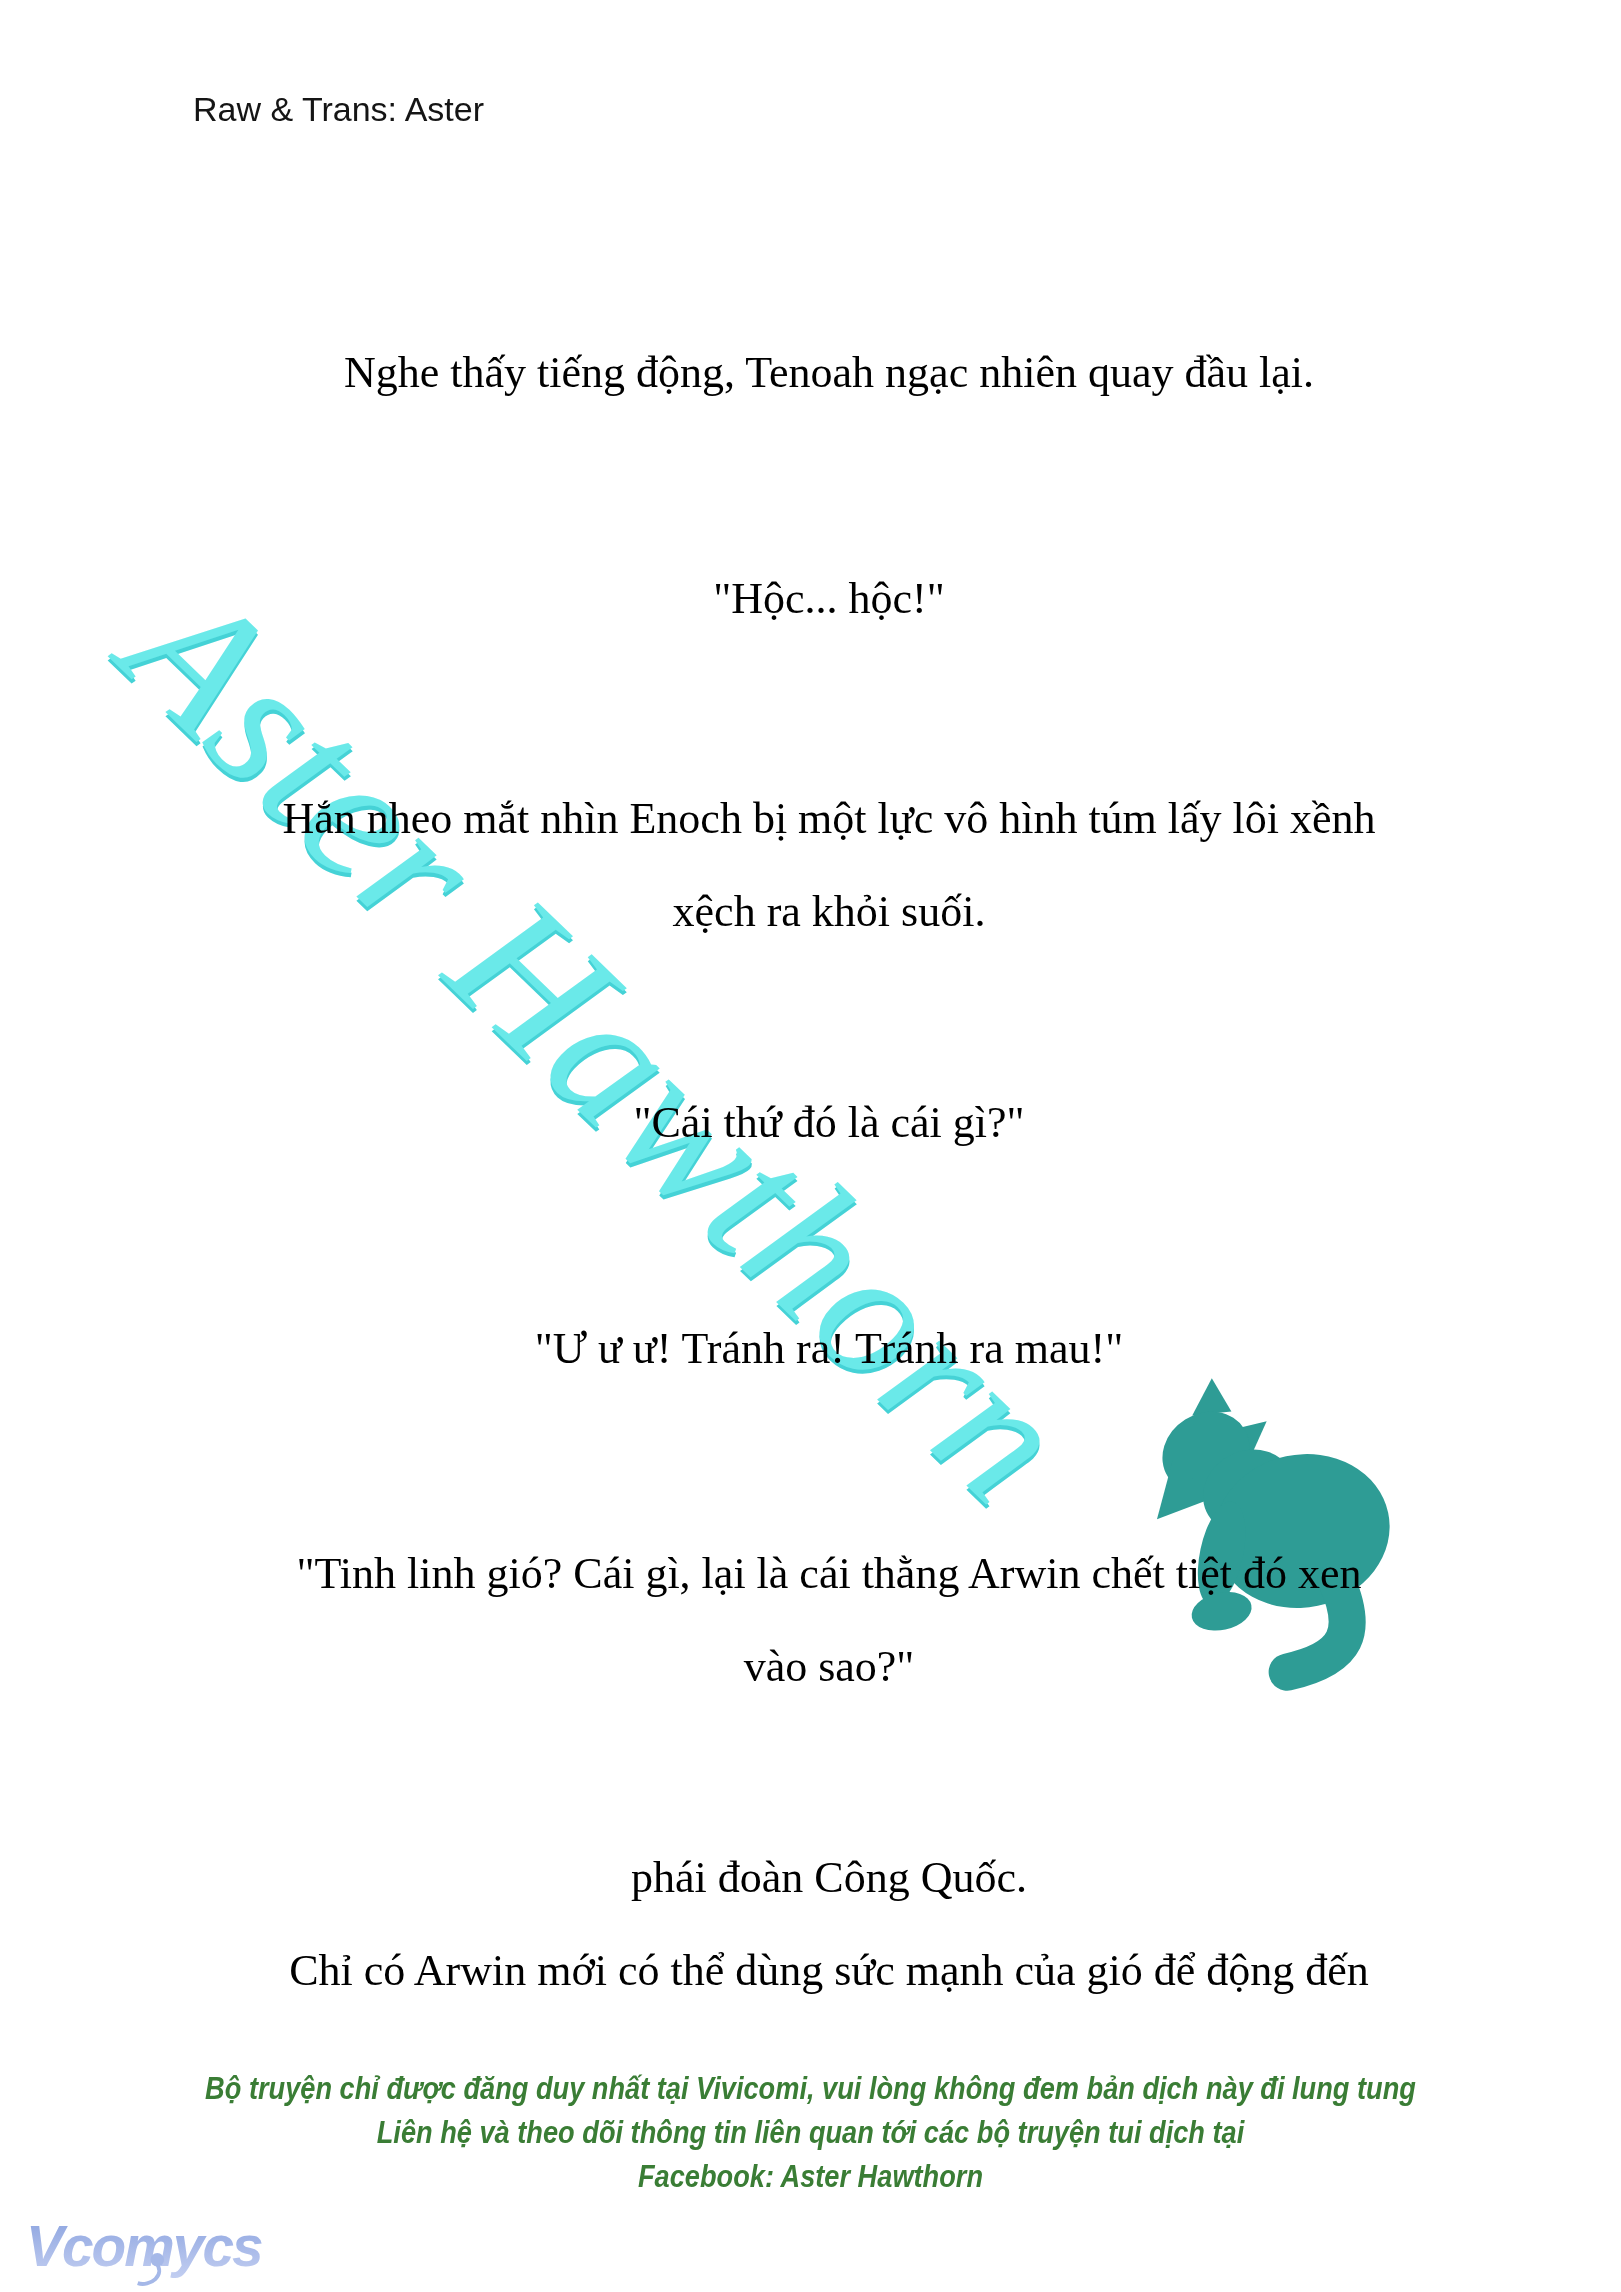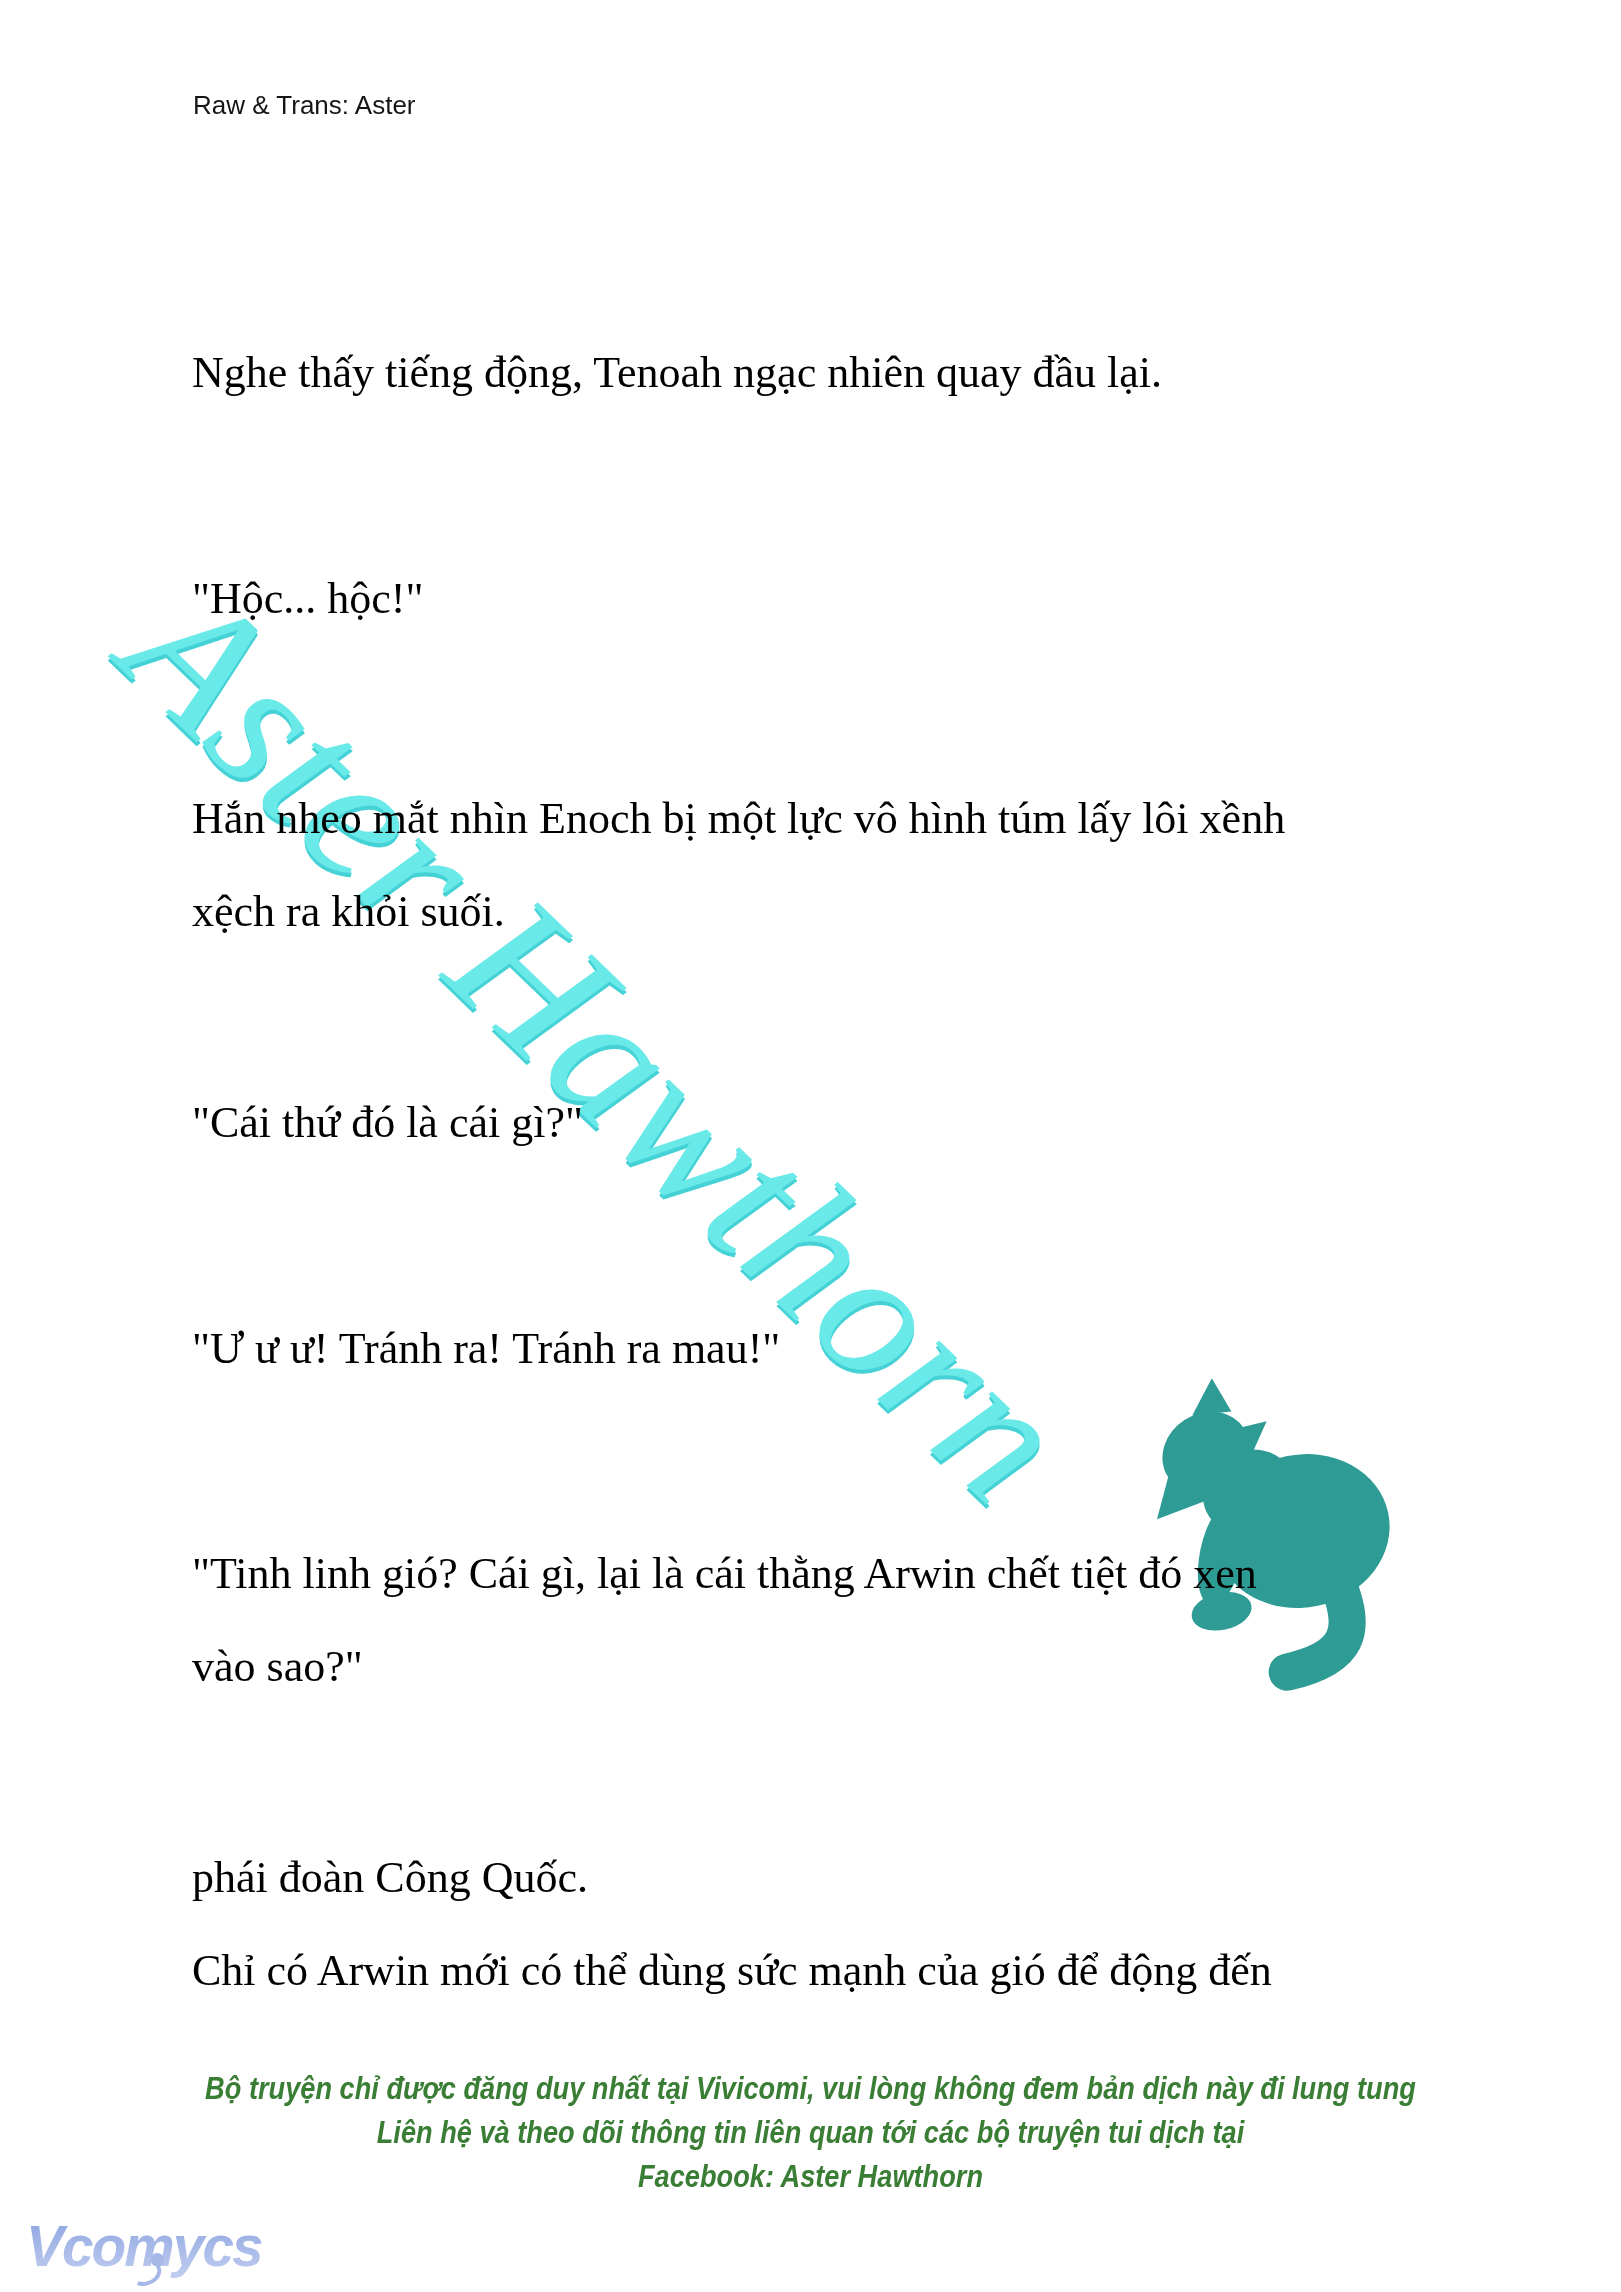--- a/index.html
+++ b/index.html
@@ -2,28 +2,28 @@
 <html><head>
 <meta charset="utf-8">
 <style>
   html,body{margin:0;padding:0;}
   body{
     width:1621px;height:2293px;position:relative;background:#ffffff;overflow:hidden;
     font-family:"Liberation Serif",serif;color:#000;
   }
   .trans-credit{
     position:absolute;left:193px;top:90px;
-    font-family:"Liberation Sans",sans-serif;font-size:26px;color:#151515;
+    font-family:"Liberation Sans",sans-serif;font-size:34px;color:#151515;
     z-index:3;
   }
   .para{
     position:absolute;left:192px;width:1274px;
     font-size:44px;line-height:93px;color:#000;z-index:3;
   }
-  .para .line{display:block;}
+  .para .line{display:block;text-align:center;}
   .p1{top:282px}
   .p2{top:508px}
   .p3{top:728px}
   .p4{top:1032px}
   .p5{top:1258px}
   .p6{top:1483px}
   .p7{top:1787px}
   .watermark{
     position:absolute;left:233px;top:541px;z-index:1;
     font-family:"Liberation Serif",serif;font-style:italic;

